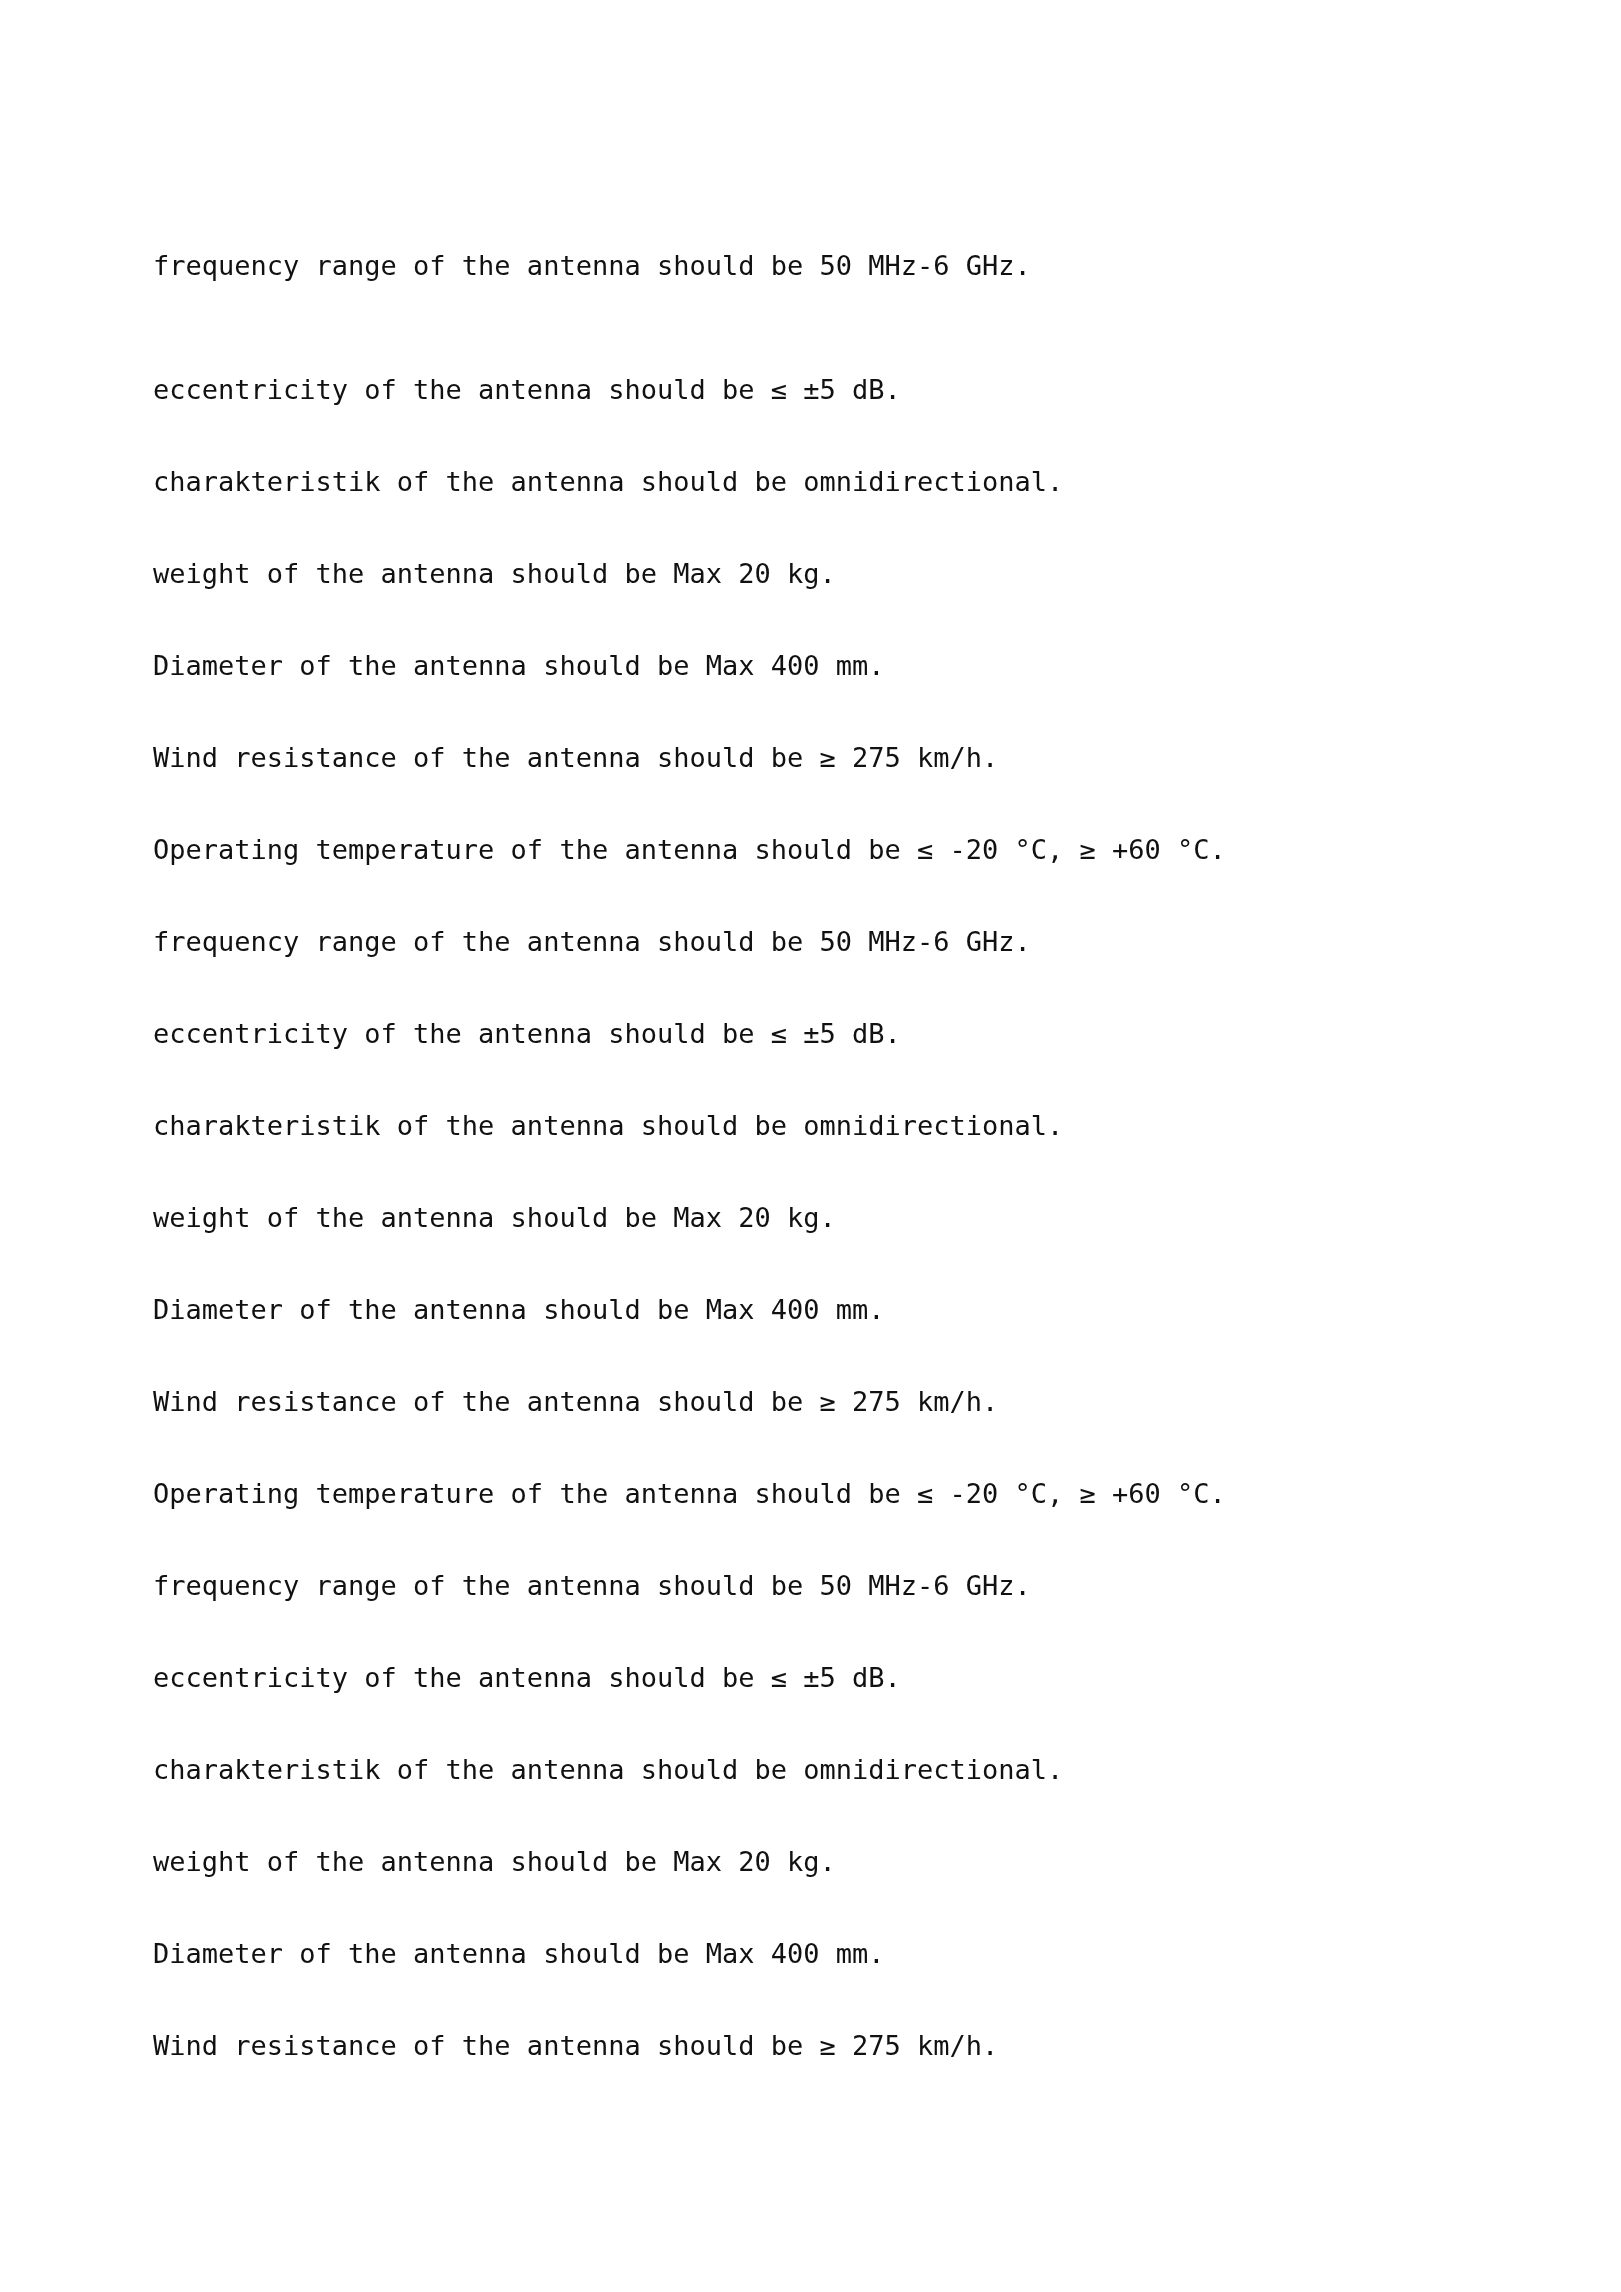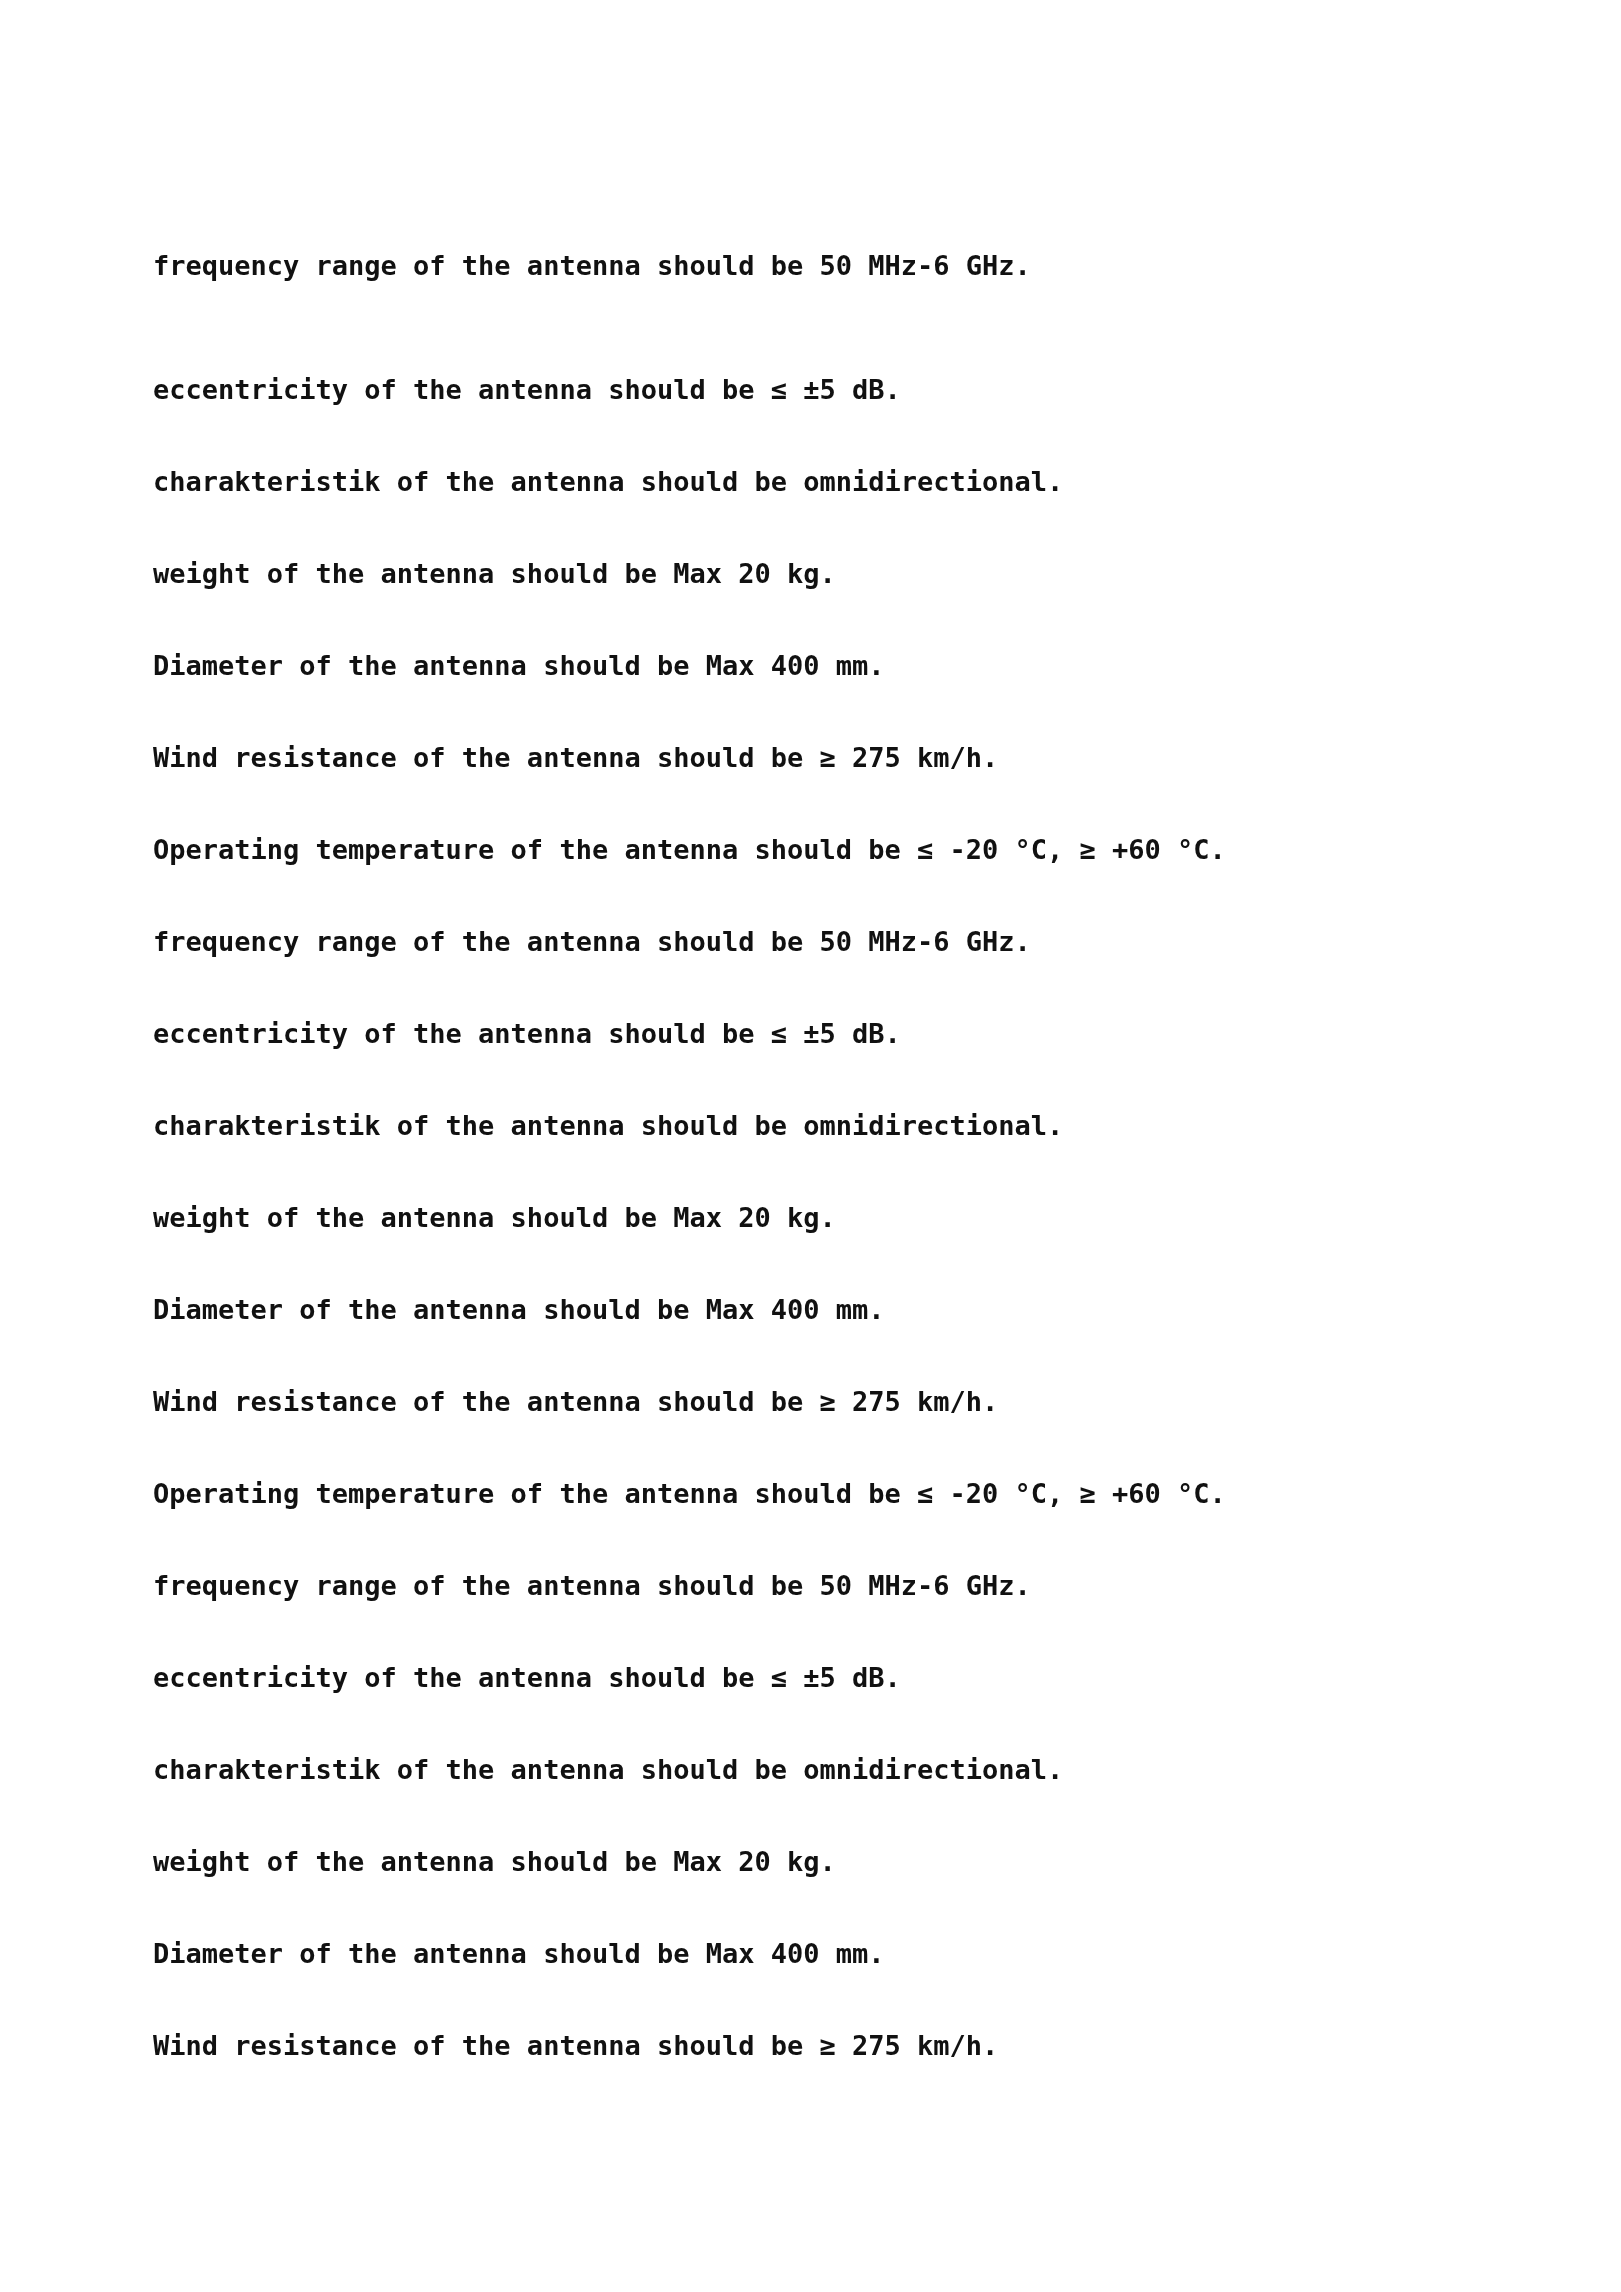--- a/index.html
+++ b/index.html
@@ -19,21 +19,20 @@
     background: #ffffff;
     padding: 249px 98px 0 153px;
   }
   .doc-line {
     font-family: "DejaVu Sans Mono", "Liberation Mono", monospace;
     font-size: 27px;
     line-height: 33px;
     color: #111111;
     margin: 0 0 59px 0;
     white-space: pre;
-    font-weight: bold;
   }
   .doc-line.gap-after {
     margin-bottom: 91px;
   }
 </style>
 </head>
 <body>
 
 <div class="page">
   <p class="doc-line gap-after">frequency range of the antenna should be 50 MHz-6 GHz.</p>

